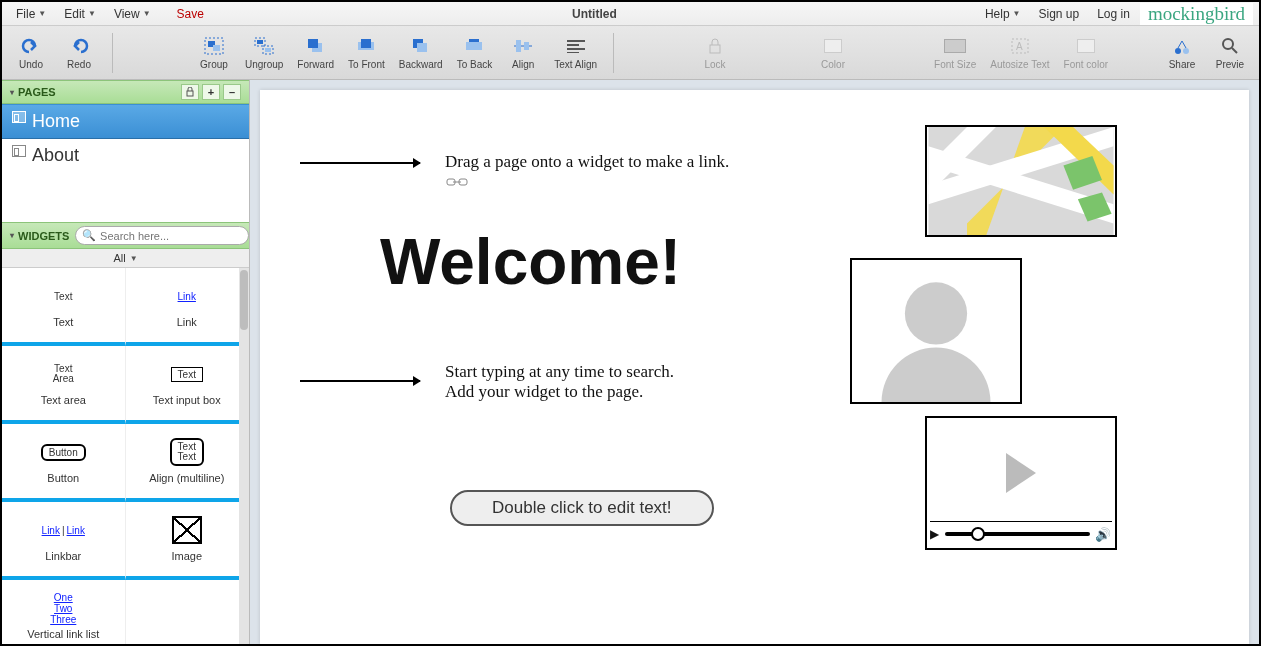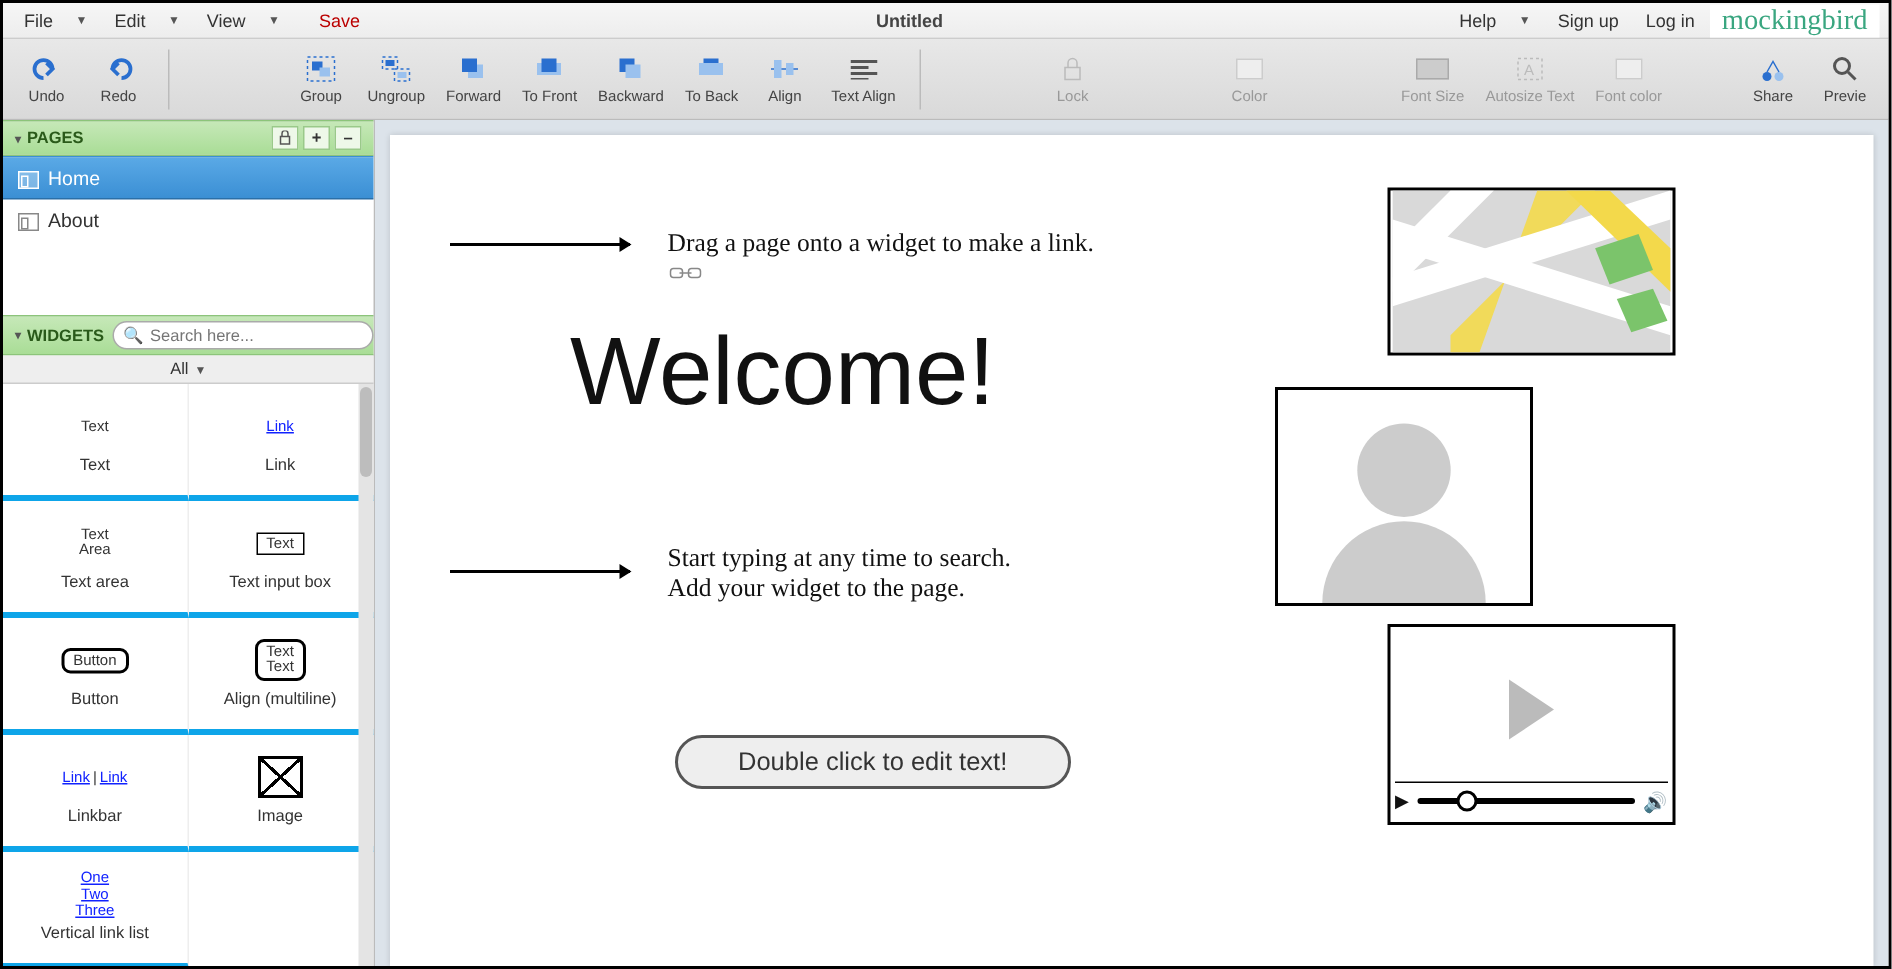--- a/index.html
+++ b/index.html
@@ -1,37 +1,37 @@
 <!DOCTYPE html>
 <html><head>
 <meta charset="utf-8">
 <style>
 * { box-sizing: border-box; margin: 0; padding: 0; }
 body { font-family: Arial, Helvetica, sans-serif; font-size: 12px; color: #333; background: #fff; width: 1261px; height: 646px; overflow: hidden; border: 2px solid #000; }
 .menubar { height: 24px; background: linear-gradient(#f6f6f6,#ededed); border-bottom: 1px solid #ccc; display: flex; align-items: center; padding: 0 6px; }
 .menu-left { display: flex; gap: 2px; }
-.menu-item { padding: 3px 8px; cursor: pointer; display: flex; align-items: center; gap: 15px; }
+.menu-item { padding: 3px 8px; cursor: pointer; display: flex; align-items: center; gap: 3px; }
 .tri { font-size: 8px; color: #555; }
 .save { color: #b00; margin-left: 8px; }
 .title { flex: 1; text-align: center; font-weight: bold; color: #444; }
 .menu-right { display: flex; gap: 2px; align-items: center; }
 .brand { color: #3aa680; font-family: Georgia, serif; font-size: 19px; padding: 0 8px; background:#fff;}
 .toolbar { height: 54px; background: linear-gradient(#e8e8e8,#d9d9d9); border-bottom: 1px solid #bbb; display: flex; align-items: center; padding: 0 8px; gap: 8px; }
 .tb-group { display: flex; gap: 6px; }
 .tb-btn { display: flex; flex-direction: column; align-items: center; justify-content: center; min-width: 42px; padding: 2px 4px; cursor: pointer; font-size: 10px; color: #444; }
 .tb-btn.disabled { color: #999; }
 .tb-sep { width: 1px; height: 40px; background: #bbb; margin: 0 4px; }
 .tb-icon { width: 22px; height: 22px; display:flex; align-items:center; justify-content:center; margin-bottom:2px;}
 .main { display: flex; height: calc(100% - 24px - 54px); }
 .sidebar { width: 248px; border-right: 1px solid #bbb; display: flex; flex-direction: column; background:#fff;}
 .panel-hdr { background: linear-gradient(#c6e8b8,#a9dd96); border-top:1px solid #8cc47a; border-bottom: 1px solid #8cc47a; padding: 3px 8px; font-size: 11px; font-weight: bold; color: #2a5a1a; display: flex; align-items: center; }
 .panel-hdr .sp { flex:1; }
 .panel-hdr .hbtn { width:18px; height:16px; background:#eef8e9; border:1px solid #9ac98a; margin-left:3px; display:flex; align-items:center; justify-content:center; font-size:11px; cursor:pointer; color:#333;}
 .pages-list { background:#fff; }
-.page-row { padding: 6px 10px; display:flex; align-items:flex-end; gap:6px; font-size:13px; cursor:pointer;}
+.page-row { padding: 6px 10px; display:flex; align-items:flex-start; gap:6px; font-size:18px; cursor:pointer;}
 .page-row.active { background: linear-gradient(#5aa9e6,#3b8fd4); color:#fff; border-top:1px solid #3b8fd4; border-bottom:1px solid #2a6fa8;}
 .page-icon { width:14px; height:12px; border:1px solid currentColor; background:rgba(255,255,255,.3); position:relative;}
 .page-icon::before{content:"";position:absolute;left:1px;top:2px;width:3px;height:6px;border:1px solid currentColor;}
 .pg-about .page-icon{border-color:#888;color:#888;}
 .search-wrap { flex:1; background:#fff; border:1px solid #aaa; border-radius:10px; padding:2px 6px; display:flex; align-items:center; gap:4px; margin-left:6px;}
 .search-wrap input { border:none; outline:none; font-size:11px; flex:1; background:transparent;}
 .search-wrap .sicon{color:#888; font-size:11px;}
 .widgets-filter { background:#eee; border-bottom:1px solid #ccc; text-align:center; padding:3px; font-size:11px; cursor:pointer; display:flex; justify-content:center; align-items:center; gap:4px;}
 .widgets-grid { flex:1; overflow-y:auto; display:grid; grid-template-columns:1fr 1fr; }
 .wcell { border-right:1px solid #eee; border-bottom:4px solid #0ea5e9; padding:8px 4px; display:flex; flex-direction:column; align-items:center; justify-content:center; gap:6px; font-size:11px; color:#333; cursor:grab; min-height:78px;}
@@ -48,21 +48,21 @@
 .imgprev{width:30px;height:28px;border:2px solid #000;position:relative;}
 .imgprev::before,.imgprev::after{content:"";position:absolute;inset:0;}
 .imgprev::before{background:linear-gradient(to top right,transparent 47%,#000 47%,#000 53%,transparent 53%);}
 .imgprev::after{background:linear-gradient(to top left,transparent 47%,#000 47%,#000 53%,transparent 53%);}
 .vlist{display:flex;flex-direction:column;align-items:center;font-size:10px;}
 .canvas { flex:1; background:#dce3ea; padding:10px 10px 0 10px; overflow:hidden;}
 .page-surface { background:#fff; width:100%; height:100%; position:relative; box-shadow:0 0 4px rgba(0,0,0,.15);}
 .hint { position:absolute; font-size:17px; color:#111; font-family: Liberation Serif, serif;}
 .arrow { position:absolute; height:2px; background:#000;}
 .arrow::after{content:"";position:absolute;right:-1px;top:-4px;border-left:8px solid #000;border-top:5px solid transparent;border-bottom:5px solid transparent;}
-.welcome { position:absolute; font-size:64px; font-weight:400; color:#111; font-family: Arial, sans-serif;}
+.welcome { position:absolute; font-size:64px; font-weight:700; color:#111; font-family: Arial, sans-serif; margin-top: 15px;}
 .linkicon{position:absolute;width:22px;height:10px;}
 .linkicon svg{width:22px;height:10px;}
 .pill{position:absolute;border:2px solid #555;border-radius:18px;padding:6px 40px;font-size:17px;background:#eee;color:#333;cursor:pointer;}
 .mock-img{position:absolute;border:2px solid #000;background:#fff;}
 .map-svg{width:100%;height:100%;}
 .video-ctrl{position:absolute;left:3px;right:3px;bottom:3px;height:22px;display:flex;align-items:center;gap:6px;}
 .vplay{font-size:12px;color:#111;}
 .vbar{flex:1;height:4px;background:#000;position:relative;border-radius:2px;}
 .vknob{position:absolute;left:18%;top:-5px;width:14px;height:14px;border-radius:50%;background:#fff;border:2px solid #000;}
 .vsnd{font-size:13px;color:#111;}

